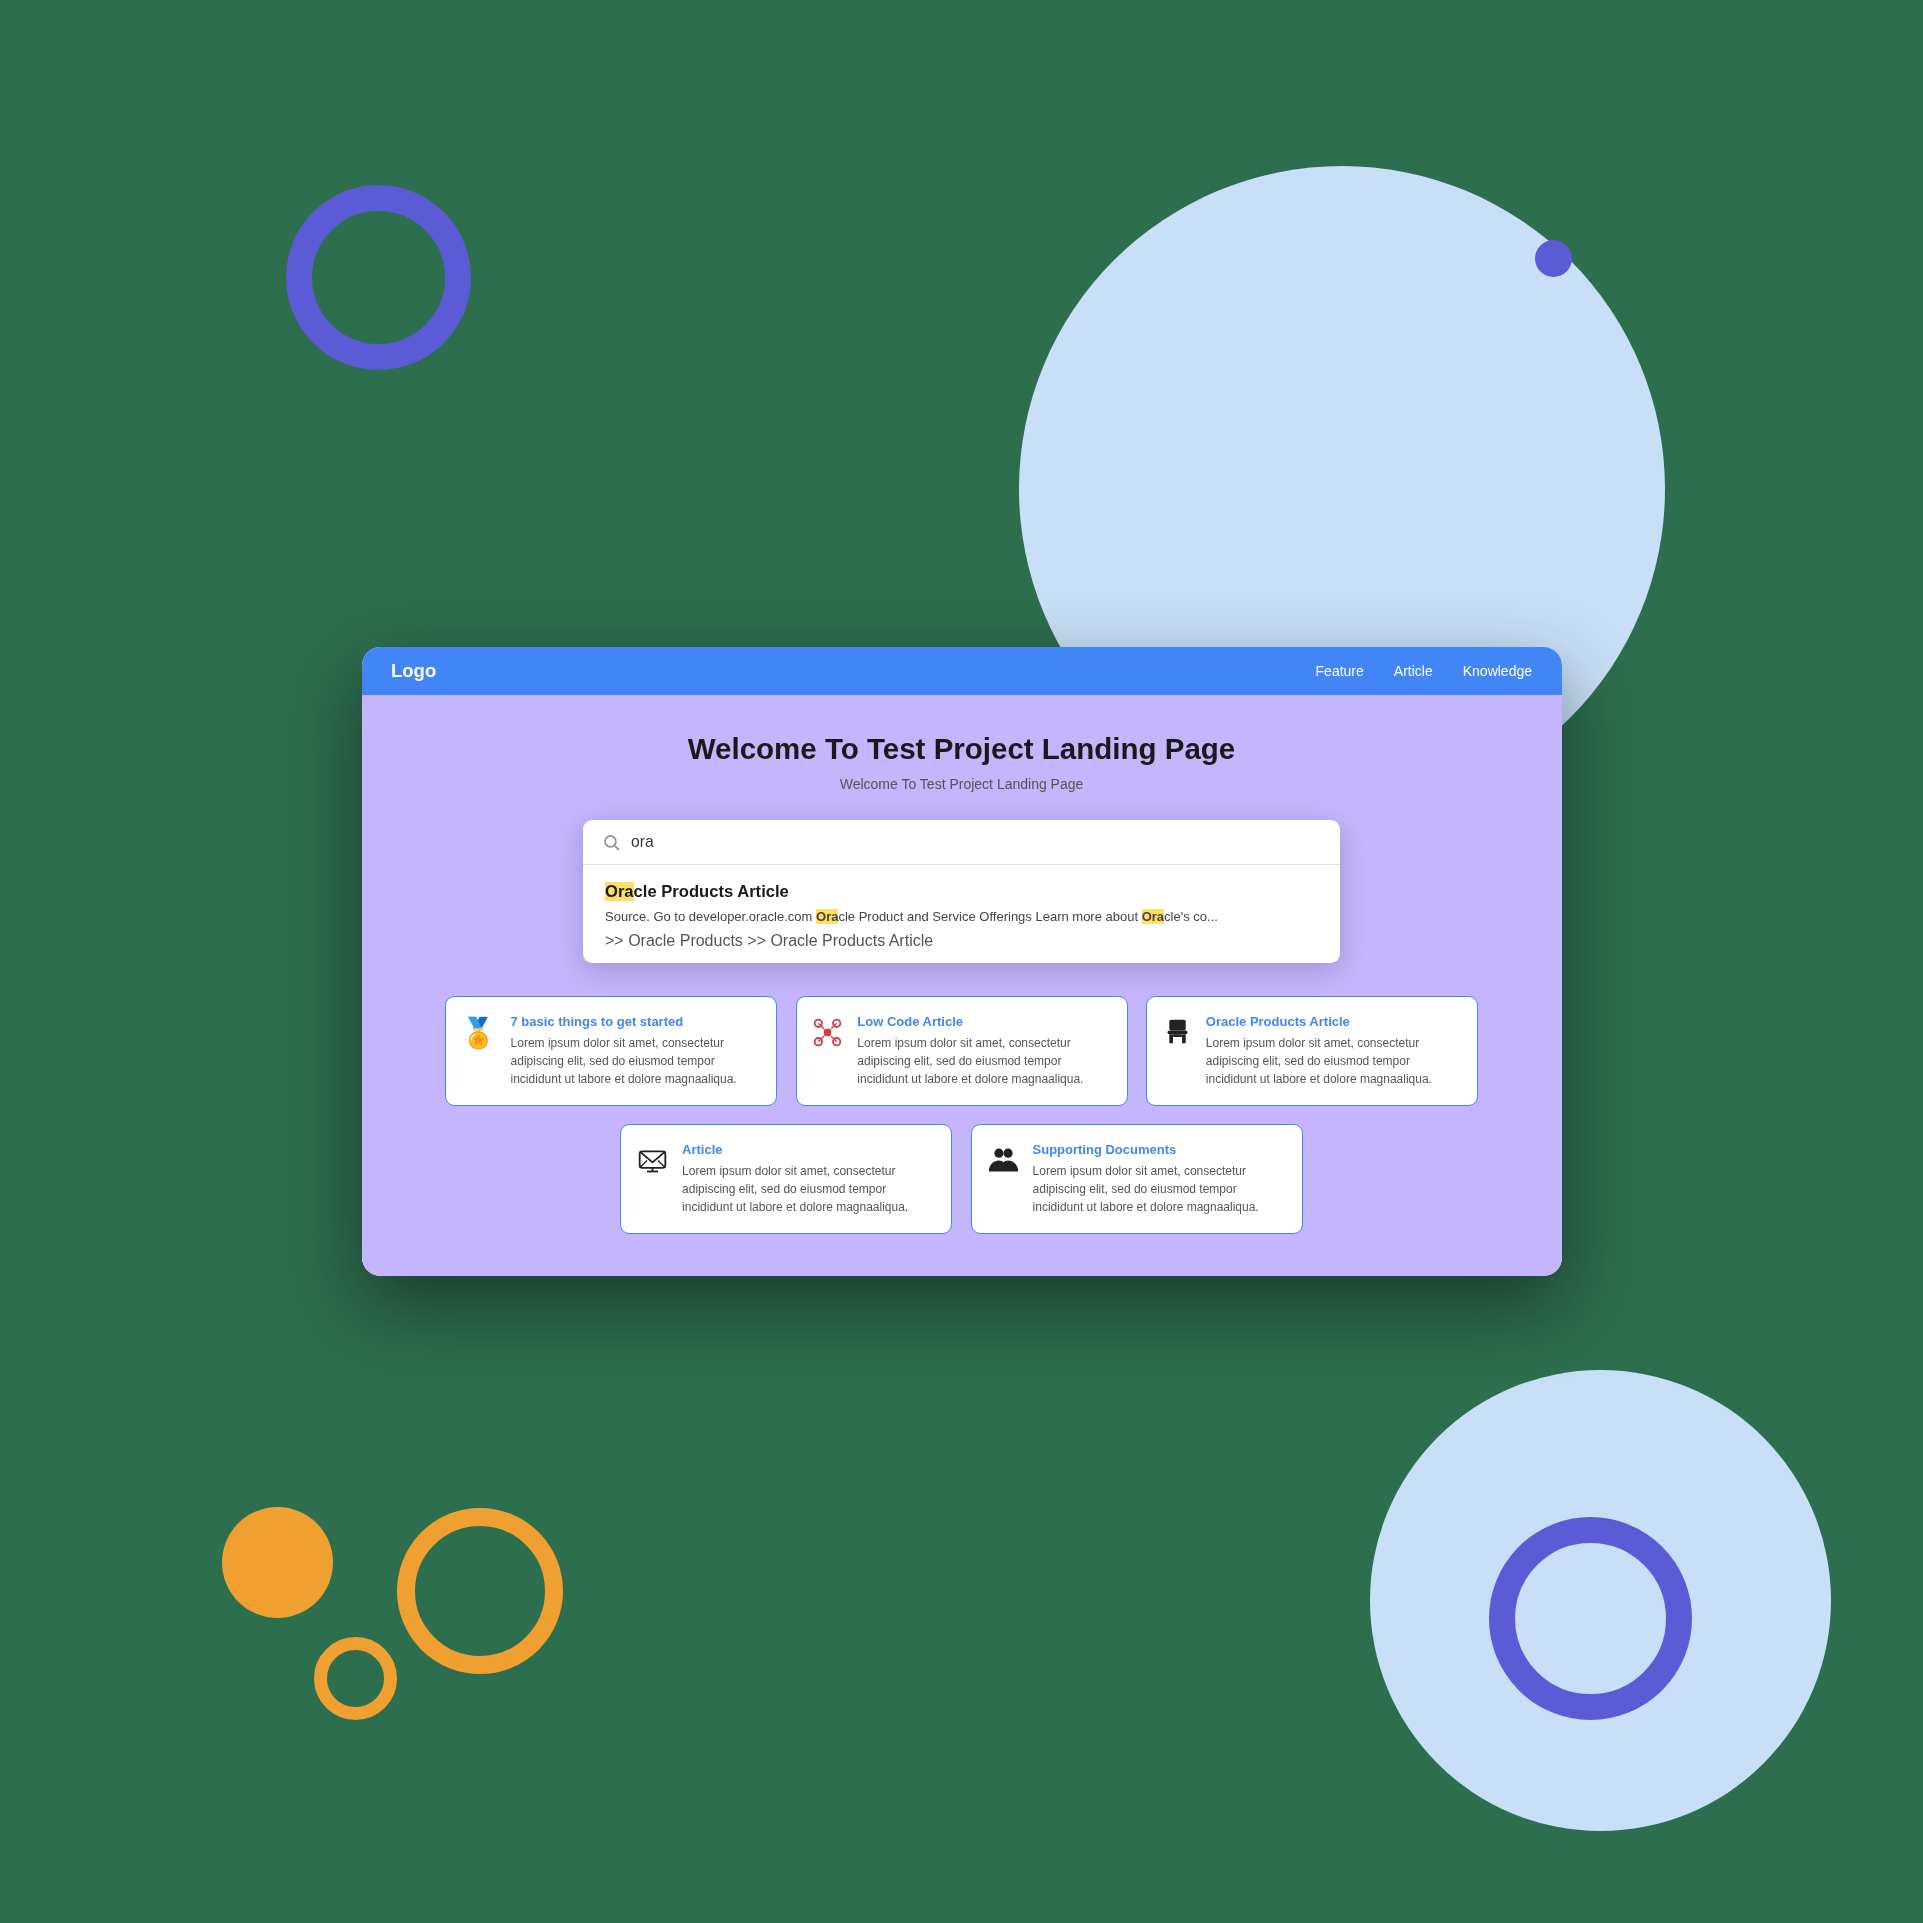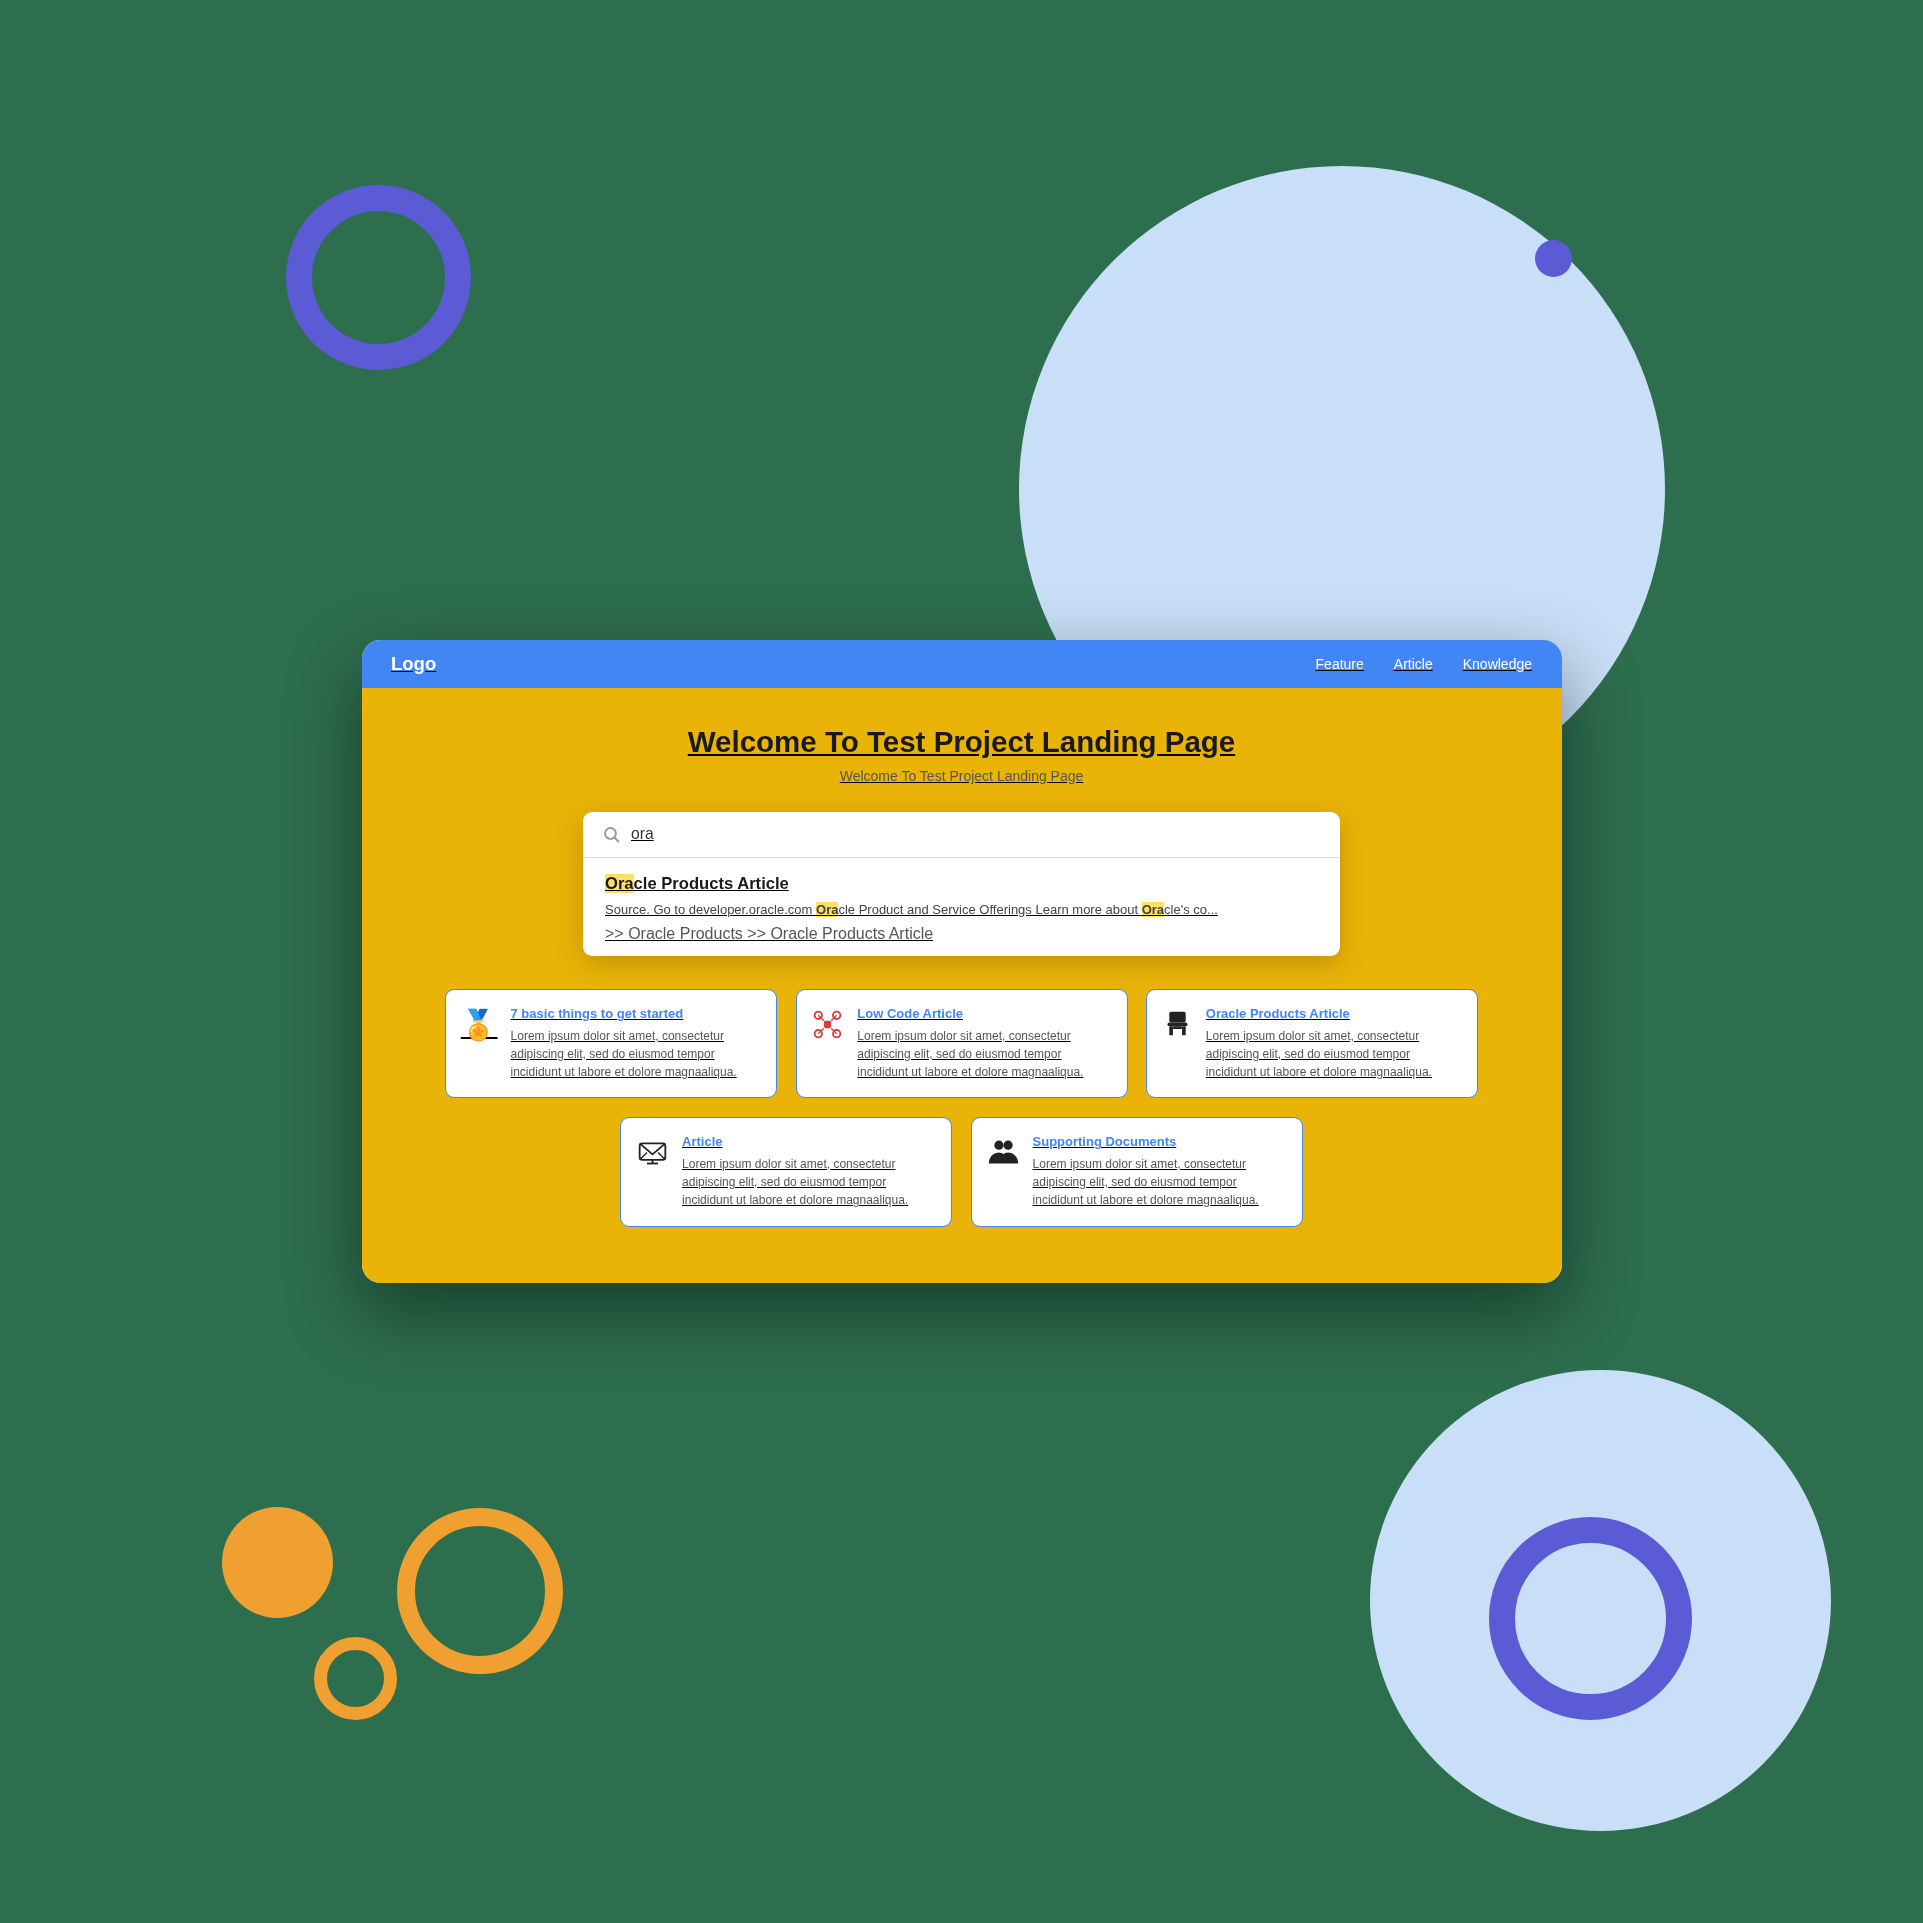--- a/index.html
+++ b/index.html
@@ -99,21 +99,20 @@
 
     
     .browser-window {
       position: relative;
       z-index: 10;
       width: 1200px;
       background: #fff;
       border-radius: 18.5px;
       box-shadow: 0 28px 74px rgba(0,0,0,0.45);
       overflow: hidden;
-      text-decoration: underline;
     }
 
     
     .navbar {
       background: #4285f4;
       display: flex;
       align-items: center;
       justify-content: space-between;
       padding: 13px 29.5px;
     }
@@ -128,22 +127,22 @@
     }
     .nav-link {
       color: #fff;
       font-size: 14px;
       text-decoration: none;
       cursor: pointer;
     }
 
     
     .main-content {
-      padding: 37px 55px 38px;
-      background: #eab308;
+      padding: 37px 55px 23px;
+      background: #c4b5fd;
     }
     .hero-title {
       text-align: center;
       font-size: 29.5px;
       font-weight: 700;
       color: #1a1a1a;
       margin-bottom: 9.2px;
     }
     .hero-subtitle {
       text-align: center;

